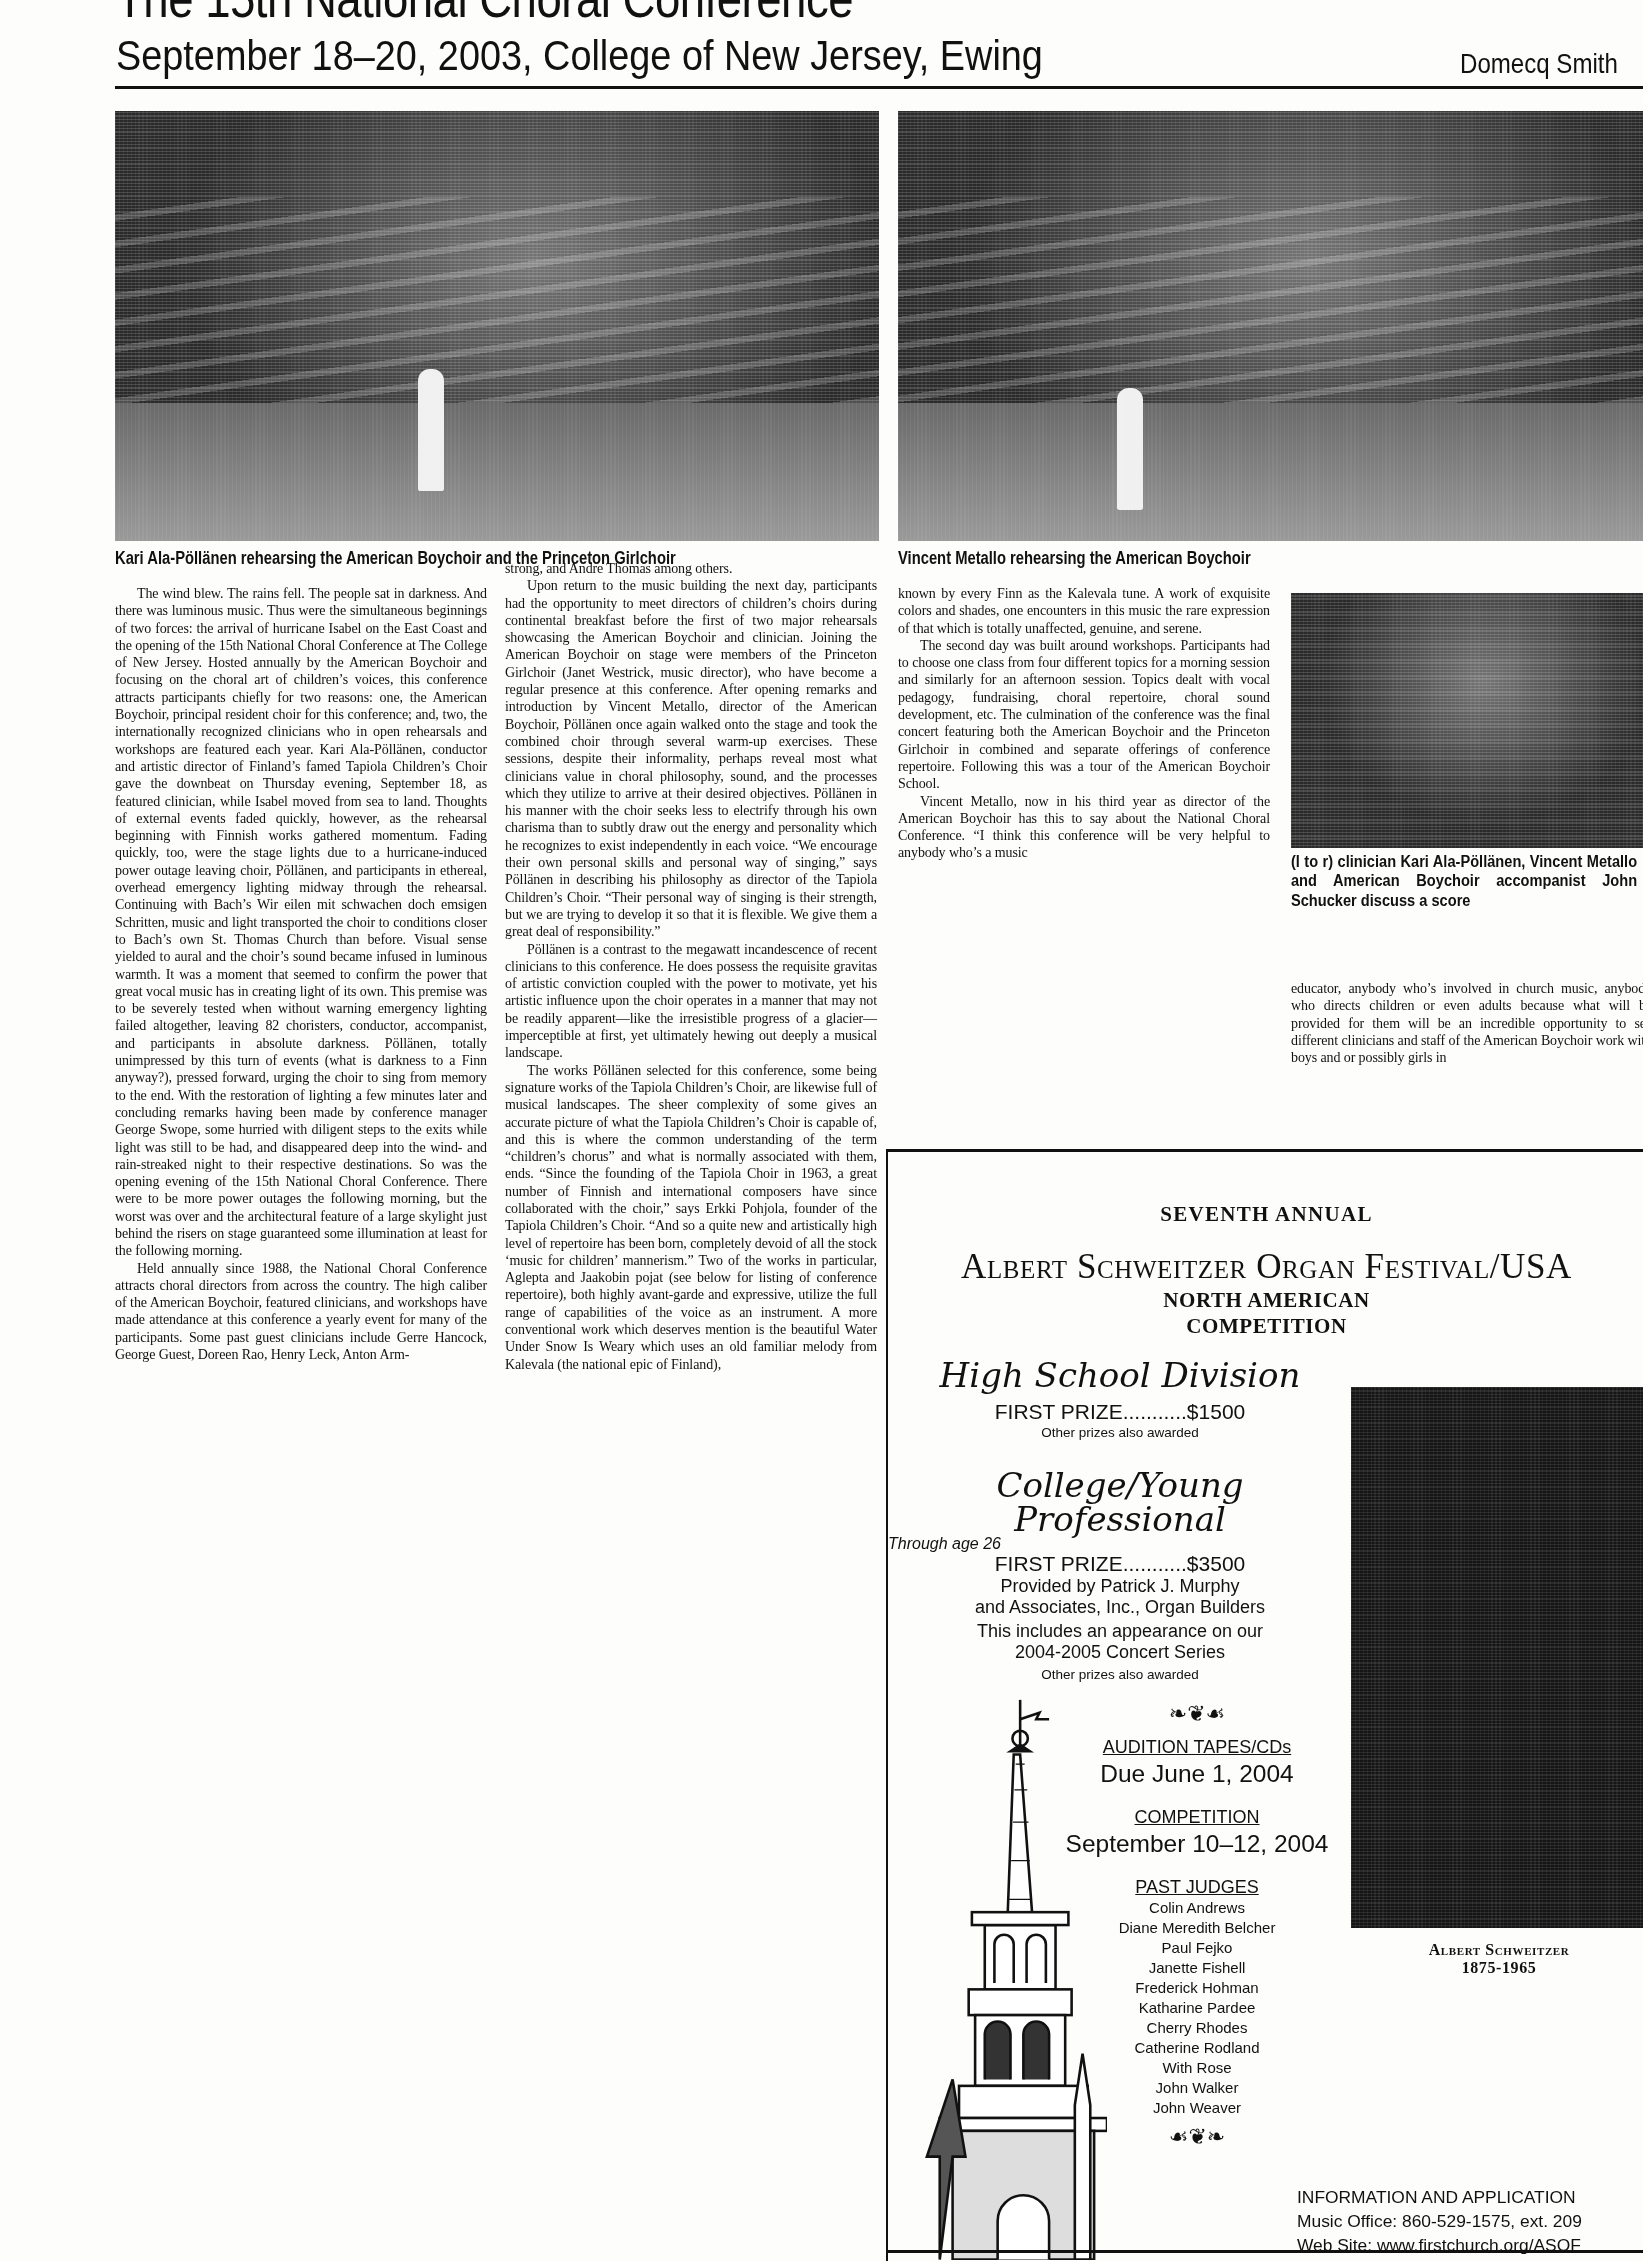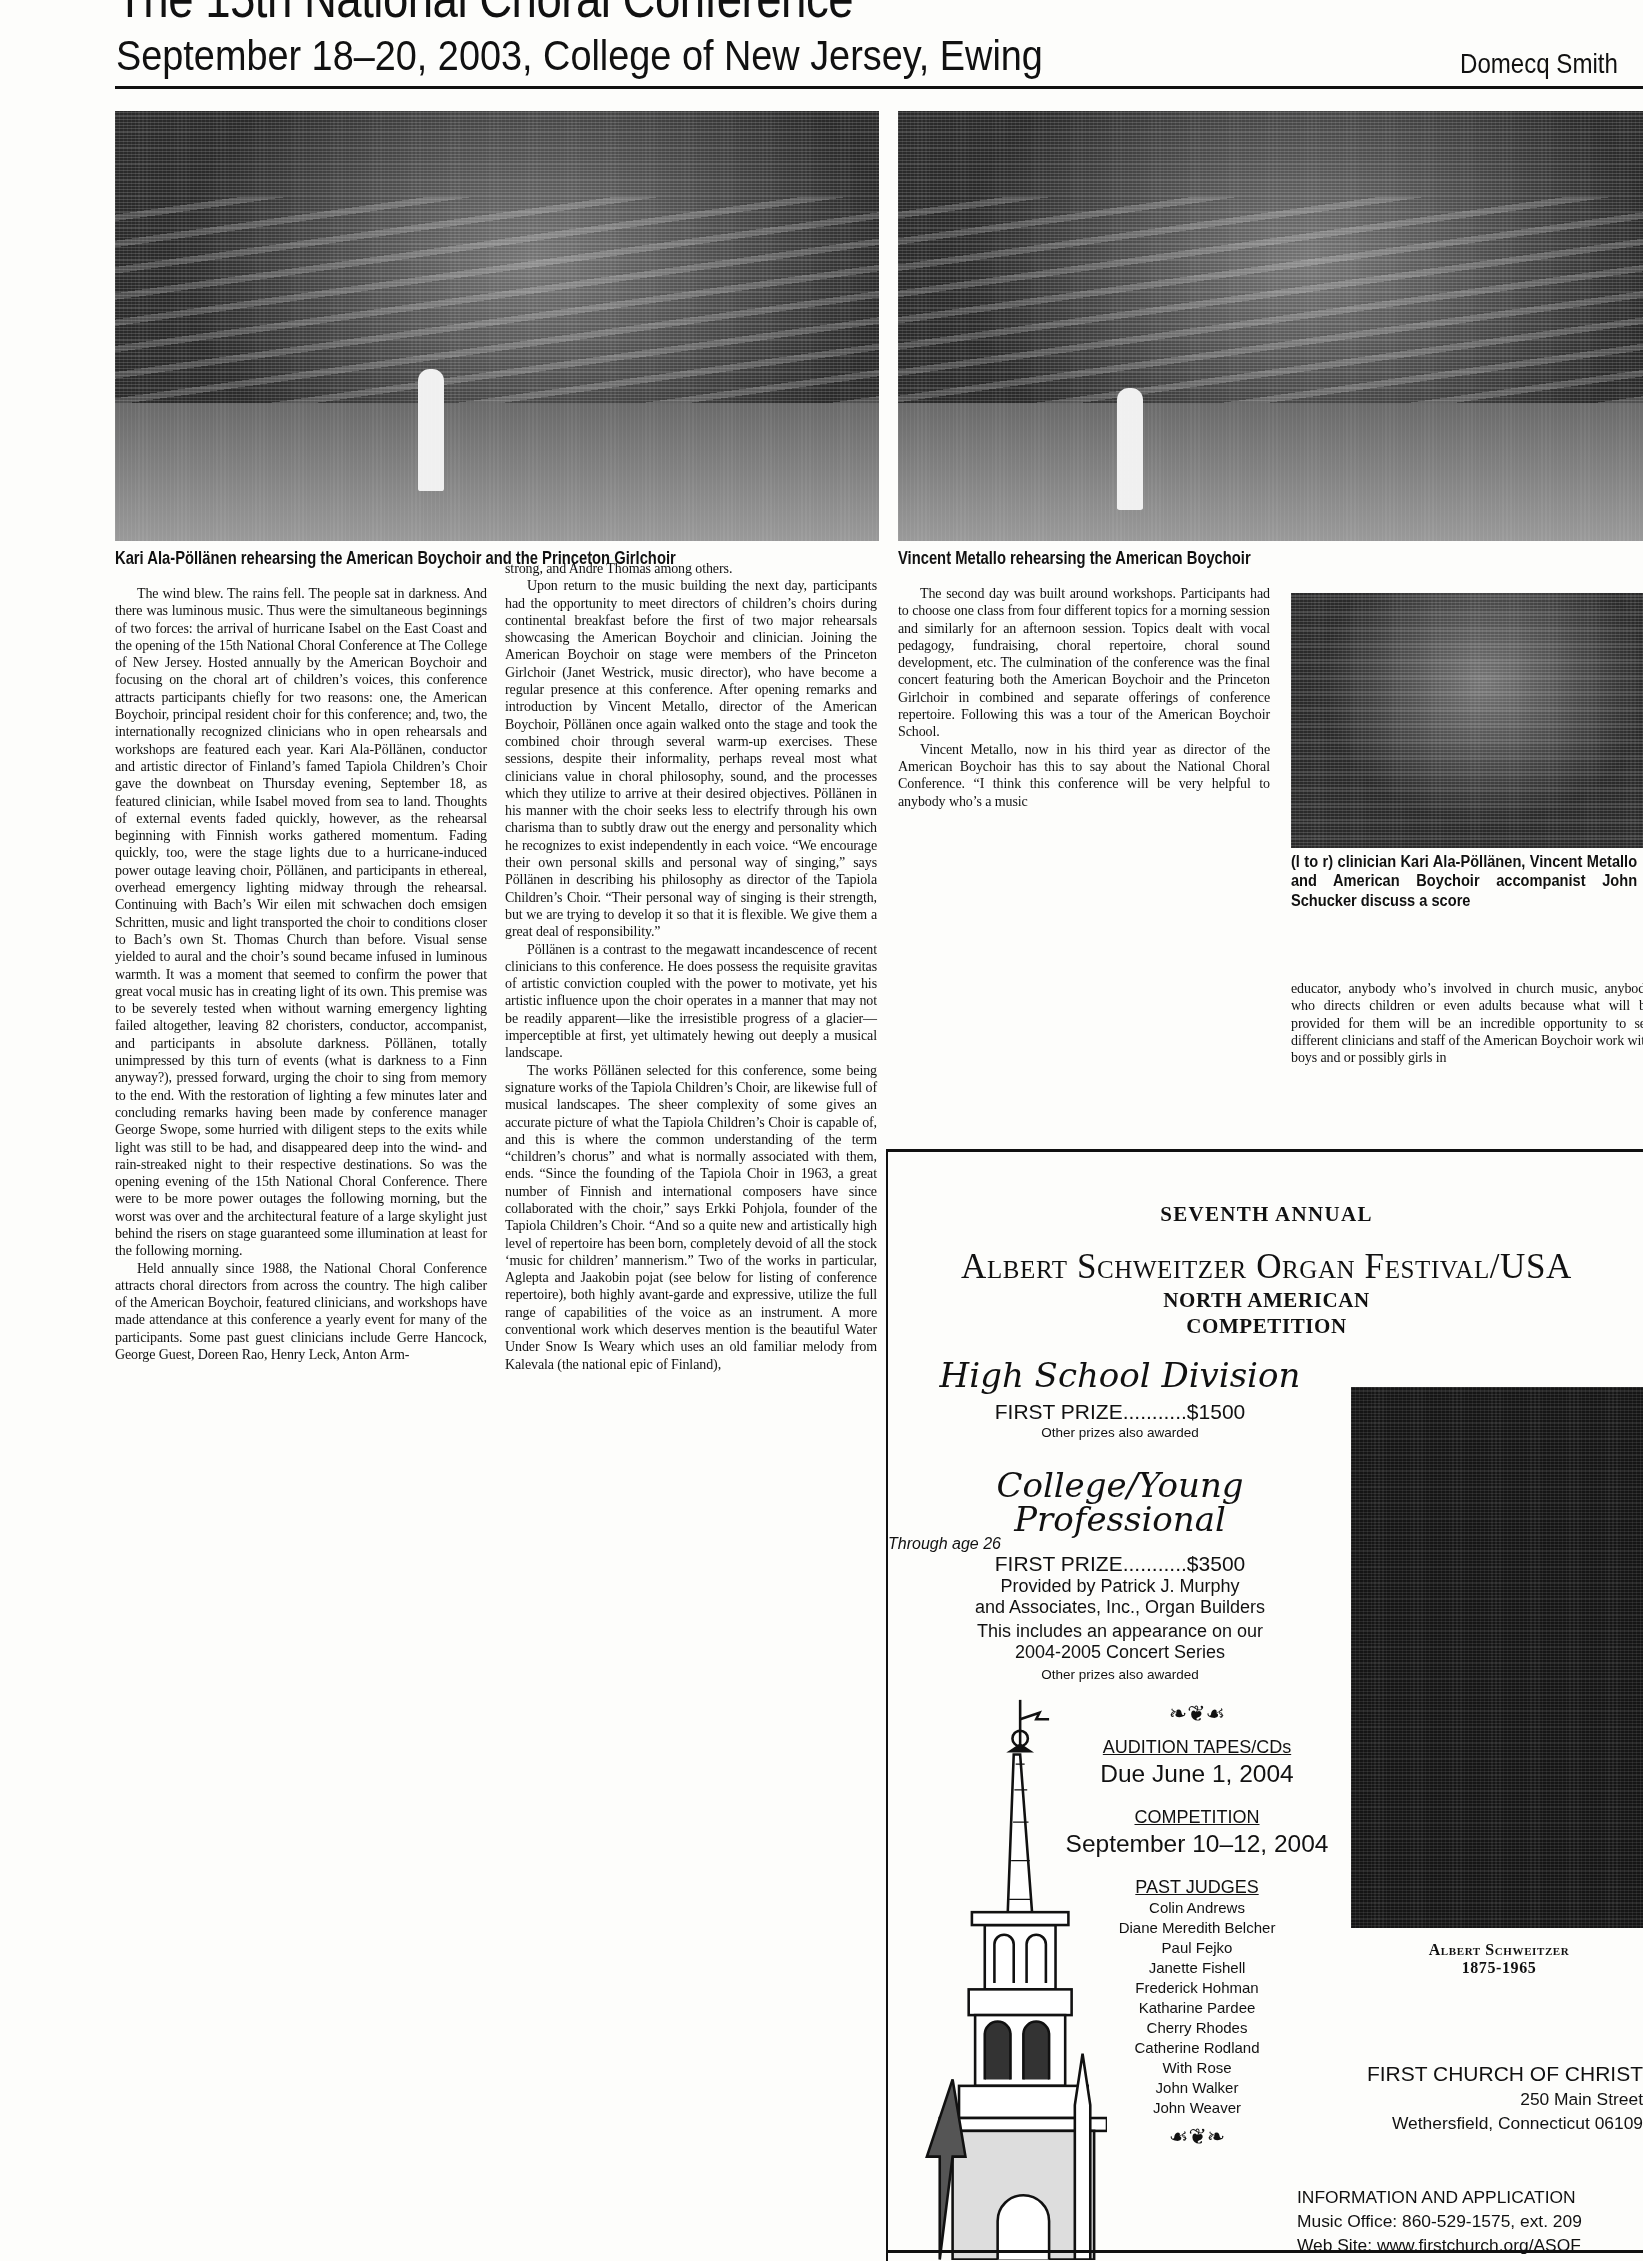--- a/index.html
+++ b/index.html
@@ -136,20 +136,21 @@
   <p>The wind blew. The rains fell. The people sat in darkness. And there was luminous music. Thus were the simultaneous beginnings of two forces: the arrival of hurricane Isabel on the East Coast and the opening of the 15th National Choral Conference at The College of New Jersey. Hosted annually by the American Boychoir and focusing on the choral art of children’s voices, this conference attracts participants chiefly for two reasons: one, the American Boychoir, principal resident choir for this conference; and, two, the internationally recognized clinicians who in open rehearsals and workshops are featured each year. Kari Ala-Pöllänen, conductor and artistic director of Finland’s famed Tapiola Children’s Choir gave the downbeat on Thursday evening, September 18, as featured clinician, while Isabel moved from sea to land. Thoughts of external events faded quickly, however, as the rehearsal beginning with Finnish works gathered momentum. Fading quickly, too, were the stage lights due to a hurricane-induced power outage leaving choir, Pöllänen, and participants in ethereal, overhead emergency lighting midway through the rehearsal. Continuing with Bach’s Wir eilen mit schwachen doch emsigen Schritten, music and light transported the choir to conditions closer to Bach’s own St. Thomas Church than before. Visual sense yielded to aural and the choir’s sound became infused in luminous warmth. It was a moment that seemed to confirm the power that great vocal music has in creating light of its own. This premise was to be severely tested when without warning emergency lighting failed altogether, leaving 82 choristers, conductor, accompanist, and participants in absolute darkness. Pöllänen, totally unimpressed by this turn of events (what is darkness to a Finn anyway?), pressed forward, urging the choir to sing from memory to the end. With the restoration of lighting a few minutes later and concluding remarks having been made by conference manager George Swope, some hurried with diligent steps to the exits while light was still to be had, and disappeared deep into the wind- and rain-streaked night to their respective destinations. So was the opening evening of the 15th National Choral Conference. There were to be more power outages the following morning, but the worst was over and the architectural feature of a large skylight just behind the risers on stage guaranteed some illumination at least for the following morning.</p>
   <p>Held annually since 1988, the National Choral Conference attracts choral directors from across the country. The high caliber of the American Boychoir, featured clinicians, and workshops have made attendance at this conference a yearly event for many of the participants. Some past guest clinicians include Gerre Hancock, George Guest, Doreen Rao, Henry Leck, Anton Arm-</p>
 </div>
 <div class="abs col col-2">
   <p class="noindent">strong, and Andre Thomas among others.</p>
   <p>Upon return to the music building the next day, participants had the opportunity to meet directors of children’s choirs during continental breakfast before the first of two major rehearsals showcasing the American Boychoir and clinician. Joining the American Boychoir on stage were members of the Princeton Girlchoir (Janet Westrick, music director), who have become a regular presence at this conference. After opening remarks and introduction by Vincent Metallo, director of the American Boychoir, Pöllänen once again walked onto the stage and took the combined choir through several warm-up exercises. These sessions, despite their informality, perhaps reveal most what clinicians value in choral philosophy, sound, and the processes which they utilize to arrive at their desired objectives. Pöllänen in his manner with the choir seeks less to electrify through his own charisma than to subtly draw out the energy and personality which he recognizes to exist independently in each voice. “We encourage their own personal skills and personal way of singing,” says Pöllänen in describing his philosophy as director of the Tapiola Children’s Choir. “Their personal way of singing is their strength, but we are trying to develop it so that it is flexible. We give them a great deal of responsibility.”</p>
   <p>Pöllänen is a contrast to the megawatt incandescence of recent clinicians to this conference. He does possess the requisite gravitas of artistic conviction coupled with the power to motivate, yet his artistic influence upon the choir operates in a manner that may not be readily apparent—like the irresistible progress of a glacier—imperceptible at first, yet ultimately hewing out deeply a musical landscape.</p>
   <p>The works Pöllänen selected for this conference, some being signature works of the Tapiola Children’s Choir, are likewise full of musical landscapes. The sheer complexity of some gives an accurate picture of what the Tapiola Children’s Choir is capable of, and this is where the common understanding of the term “children’s chorus” and what is normally associated with them, ends. “Since the founding of the Tapiola Choir in 1963, a great number of Finnish and international composers have since collaborated with the choir,” says Erkki Pohjola, founder of the Tapiola Children’s Choir. “And so a quite new and artistically high level of repertoire has been born, completely devoid of all the stock ‘music for children’ mannerism.” Two of the works in particular, Aglepta and Jaakobin pojat (see below for listing of conference repertoire), both highly avant-garde and expressive, utilize the full range of capabilities of the voice as an instrument. A more conventional work which deserves mention is the beautiful Water Under Snow Is Weary which uses an old familiar melody from Kalevala (the national epic of Finland),</p>
 </div>
 <div class="abs col col-3">
+  <p class="noindent">known by every Finn as the Kalevala tune. A work of exquisite colors and shades, one encounters in this music the rare expression of that which is totally unaffected, genuine, and serene.</p>
   <p>The second day was built around workshops. Participants had to choose one class from four different topics for a morning session and similarly for an afternoon session. Topics dealt with vocal pedagogy, fundraising, choral repertoire, choral sound development, etc. The culmination of the conference was the final concert featuring both the American Boychoir and the Princeton Girlchoir in combined and separate offerings of conference repertoire. Following this was a tour of the American Boychoir School.</p>
   <p>Vincent Metallo, now in his third year as director of the American Boychoir has this to say about the National Choral Conference. “I think this conference will be very helpful to anybody who’s a music</p>
 </div>
 <div class="abs col col-4">
   <p class="noindent">educator, anybody who’s involved in church music, anybody who directs children or even adults because what will be provided for them will be an incredible opportunity to see different clinicians and staff of the American Boychoir work with boys and or possibly girls in</p>
 </div>
 
 <div class="abs ad">
   <div class="ad-center ad-seventh">SEVENTH ANNUAL</div>
   <div class="ad-center ad-title">Albert Schweitzer Organ Festival/USA</div>
@@ -214,25 +215,20 @@
       <div>John Weaver</div>
     </div>
     <div class="ornament" style="margin-top:5.2px;">☙❦❧</div>
   </div>
 
   <div class="schweitzer-cap">
     <div>Albert Schweitzer</div>
     <div>1875-1965</div>
   </div>
 
-  <div class="church">
-    <div class="name">FIRST CHURCH OF CHRIST</div>
-    <div class="addr">250 Main Street</div>
-    <div class="addr">Wethersfield, Connecticut 06109</div>
-  </div>
 
   <div class="info">
     <div>INFORMATION AND APPLICATION</div>
     <div>Music Office: 860-529-1575, ext. 209</div>
     <div>Web Site: www.firstchurch.org/ASOF</div>
   </div>
 </div>
 <div class="abs photo photo-4"></div>
 <div class="abs ad-bottom"></div>
 

